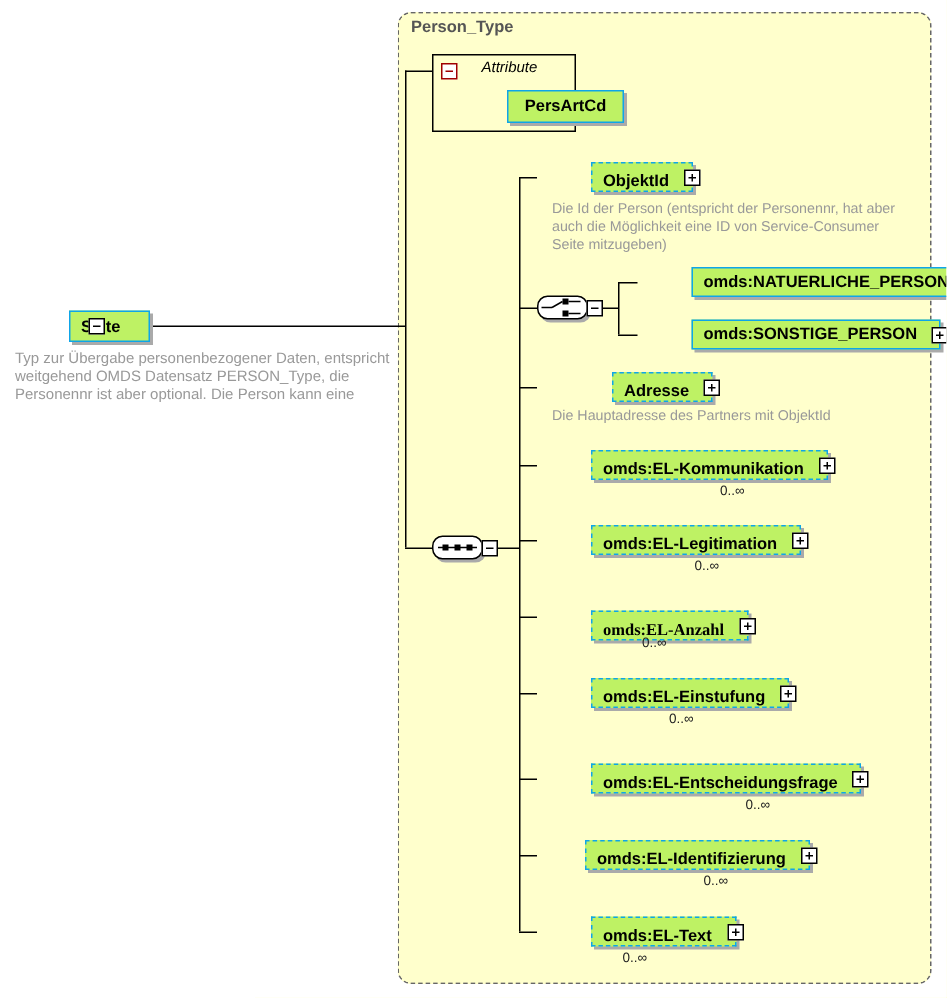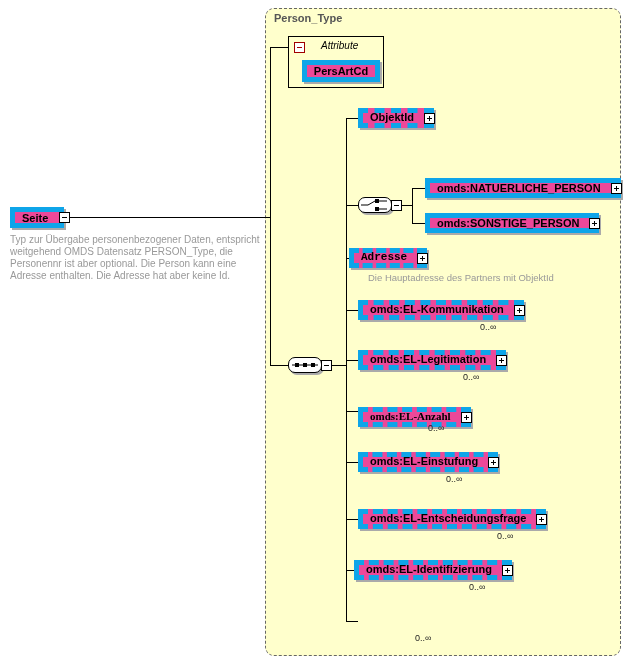--- a/index.html
+++ b/index.html
@@ -10,24 +10,24 @@
   .container{
     position:absolute;left:265px;top:8px;width:356px;height:648px;
     background:#ffffcc;border:1px dashed #666;border-radius:9px;box-sizing:border-box;
   }
   .type-label{
     position:absolute;left:274px;top:12px;font-size:11px;font-weight:bold;color:#555;
   }
   .hline{position:absolute;height:1px;background:#000;}
   .vline{position:absolute;width:1px;background:#000;}
   .ebox{
-    position:absolute;height:20px;box-sizing:border-box;background:#ec4899;
-    border:5px solid #0ea5e9;box-shadow:2px 2px 0 #aaa;
+    position:absolute;height:20px;box-sizing:border-box;background:#bef264;
+    border:1px solid #0ea5e9;box-shadow:2px 2px 0 #aaa;
     display:flex;align-items:center;white-space:nowrap;
-    font-size:11px;font-weight:bold;color:#000;padding:0 15px 0 7px;
+    font-size:11px;font-weight:bold;color:#000;padding:0 15px 0 7px;margin-left:36px;
   }
   .dashed{border-style:dashed;align-items:flex-end;}
   .centered{justify-content:center;padding:0 8px;}
   .aframe{
     position:absolute;left:288px;top:36px;width:96px;height:52px;box-sizing:border-box;
     border:1px solid #000;background:transparent;
   }
   .aframe .alabel{
     position:absolute;left:32px;top:3px;font-size:10px;font-style:italic;color:#000;
   }
@@ -86,21 +86,20 @@
   <div class="hline" style="left:412px;top:223px;width:13px;"></div>
 
   <div class="ebox" style="left:10px;top:207px;width:54px;height:21px;">
     <span>Seite</span>
   </div>
   <div class="pm" style="left:59px;top:212px;"></div>
   <div class="annot" style="left:10px;top:234px;font-size:10px;">
     <div>Typ zur Übergabe personenbezogener Daten, entspricht</div>
     <div>weitgehend OMDS Datensatz PERSON_Type, die</div>
     <div>Personennr ist aber optional. Die Person kann eine</div>
-    <div>Adresse enthalten. Die Adresse hat aber keine Id.</div>
   </div>
 
   <div class="aframe">
     <div class="pm red" style="left:5px;top:5px;"></div>
     <div class="alabel">Attribute</div>
   </div>
   <div class="ebox centered" style="left:302px;top:60px;width:78px;height:22px;">
     <span>PersArtCd</span>
   </div>
 
@@ -123,32 +122,37 @@
       <rect x="16" y="9" width="4" height="4" fill="#000"></rect>
       <line x1="20" y1="11" x2="28" y2="11" stroke="#000" stroke-width="1"></line>
     </svg>
   </div>
   <div class="pm" style="left:391px;top:200px;"></div>
 
   <div class="ebox dashed" style="left:358px;top:108px;">
     <span>ObjektId</span>
     <span class="pm plus"></span>
   </div>
+  <div class="annot" style="left:368px;top:134px;">
+    <div>Die Id der Person (entspricht der Personennr, hat aber</div>
+    <div>auch die Möglichkeit eine ID von Service-Consumer</div>
+    <div>Seite mitzugeben)</div>
+  </div>
 
   <div class="ebox" style="left:425px;top:178px;">
     <span>omds:NATUERLICHE_PERSON</span>
     <span class="pm plus"></span>
   </div>
 
   <div class="ebox" style="left:425px;top:213px;">
     <span>omds:SONSTIGE_PERSON</span>
     <span class="pm plus"></span>
   </div>
 
-  <div class="ebox dashed" style="left:349px;top:248px;font-family:Liberation Mono, monospace;">
+  <div class="ebox dashed" style="left:372px;top:248px;">
     <span>Adresse</span>
     <span class="pm plus"></span>
   </div>
   <div class="annot" style="left:368px;top:272px;">
     <div>Die Hauptadresse des Partners mit ObjektId</div>
   </div>
 
   <div class="ebox dashed" style="left:358px;top:300px;">
     <span>omds:EL-Kommunikation</span>
     <span class="pm plus"></span>
@@ -178,15 +182,19 @@
     <span class="pm plus"></span>
   </div>
   <div class="card" style="left:497px;top:531px;">0..∞</div>
 
   <div class="ebox dashed" style="left:354px;top:560px;">
     <span>omds:EL-Identifizierung</span>
     <span class="pm plus"></span>
   </div>
   <div class="card" style="left:469px;top:582px;">0..∞</div>
 
+  <div class="ebox dashed" style="left:358px;top:611px;">
+    <span>omds:EL-Text</span>
+    <span class="pm plus"></span>
+  </div>
   <div class="card" style="left:415px;top:633px;">0..∞</div>
 
 </div>
 
 </body></html>

